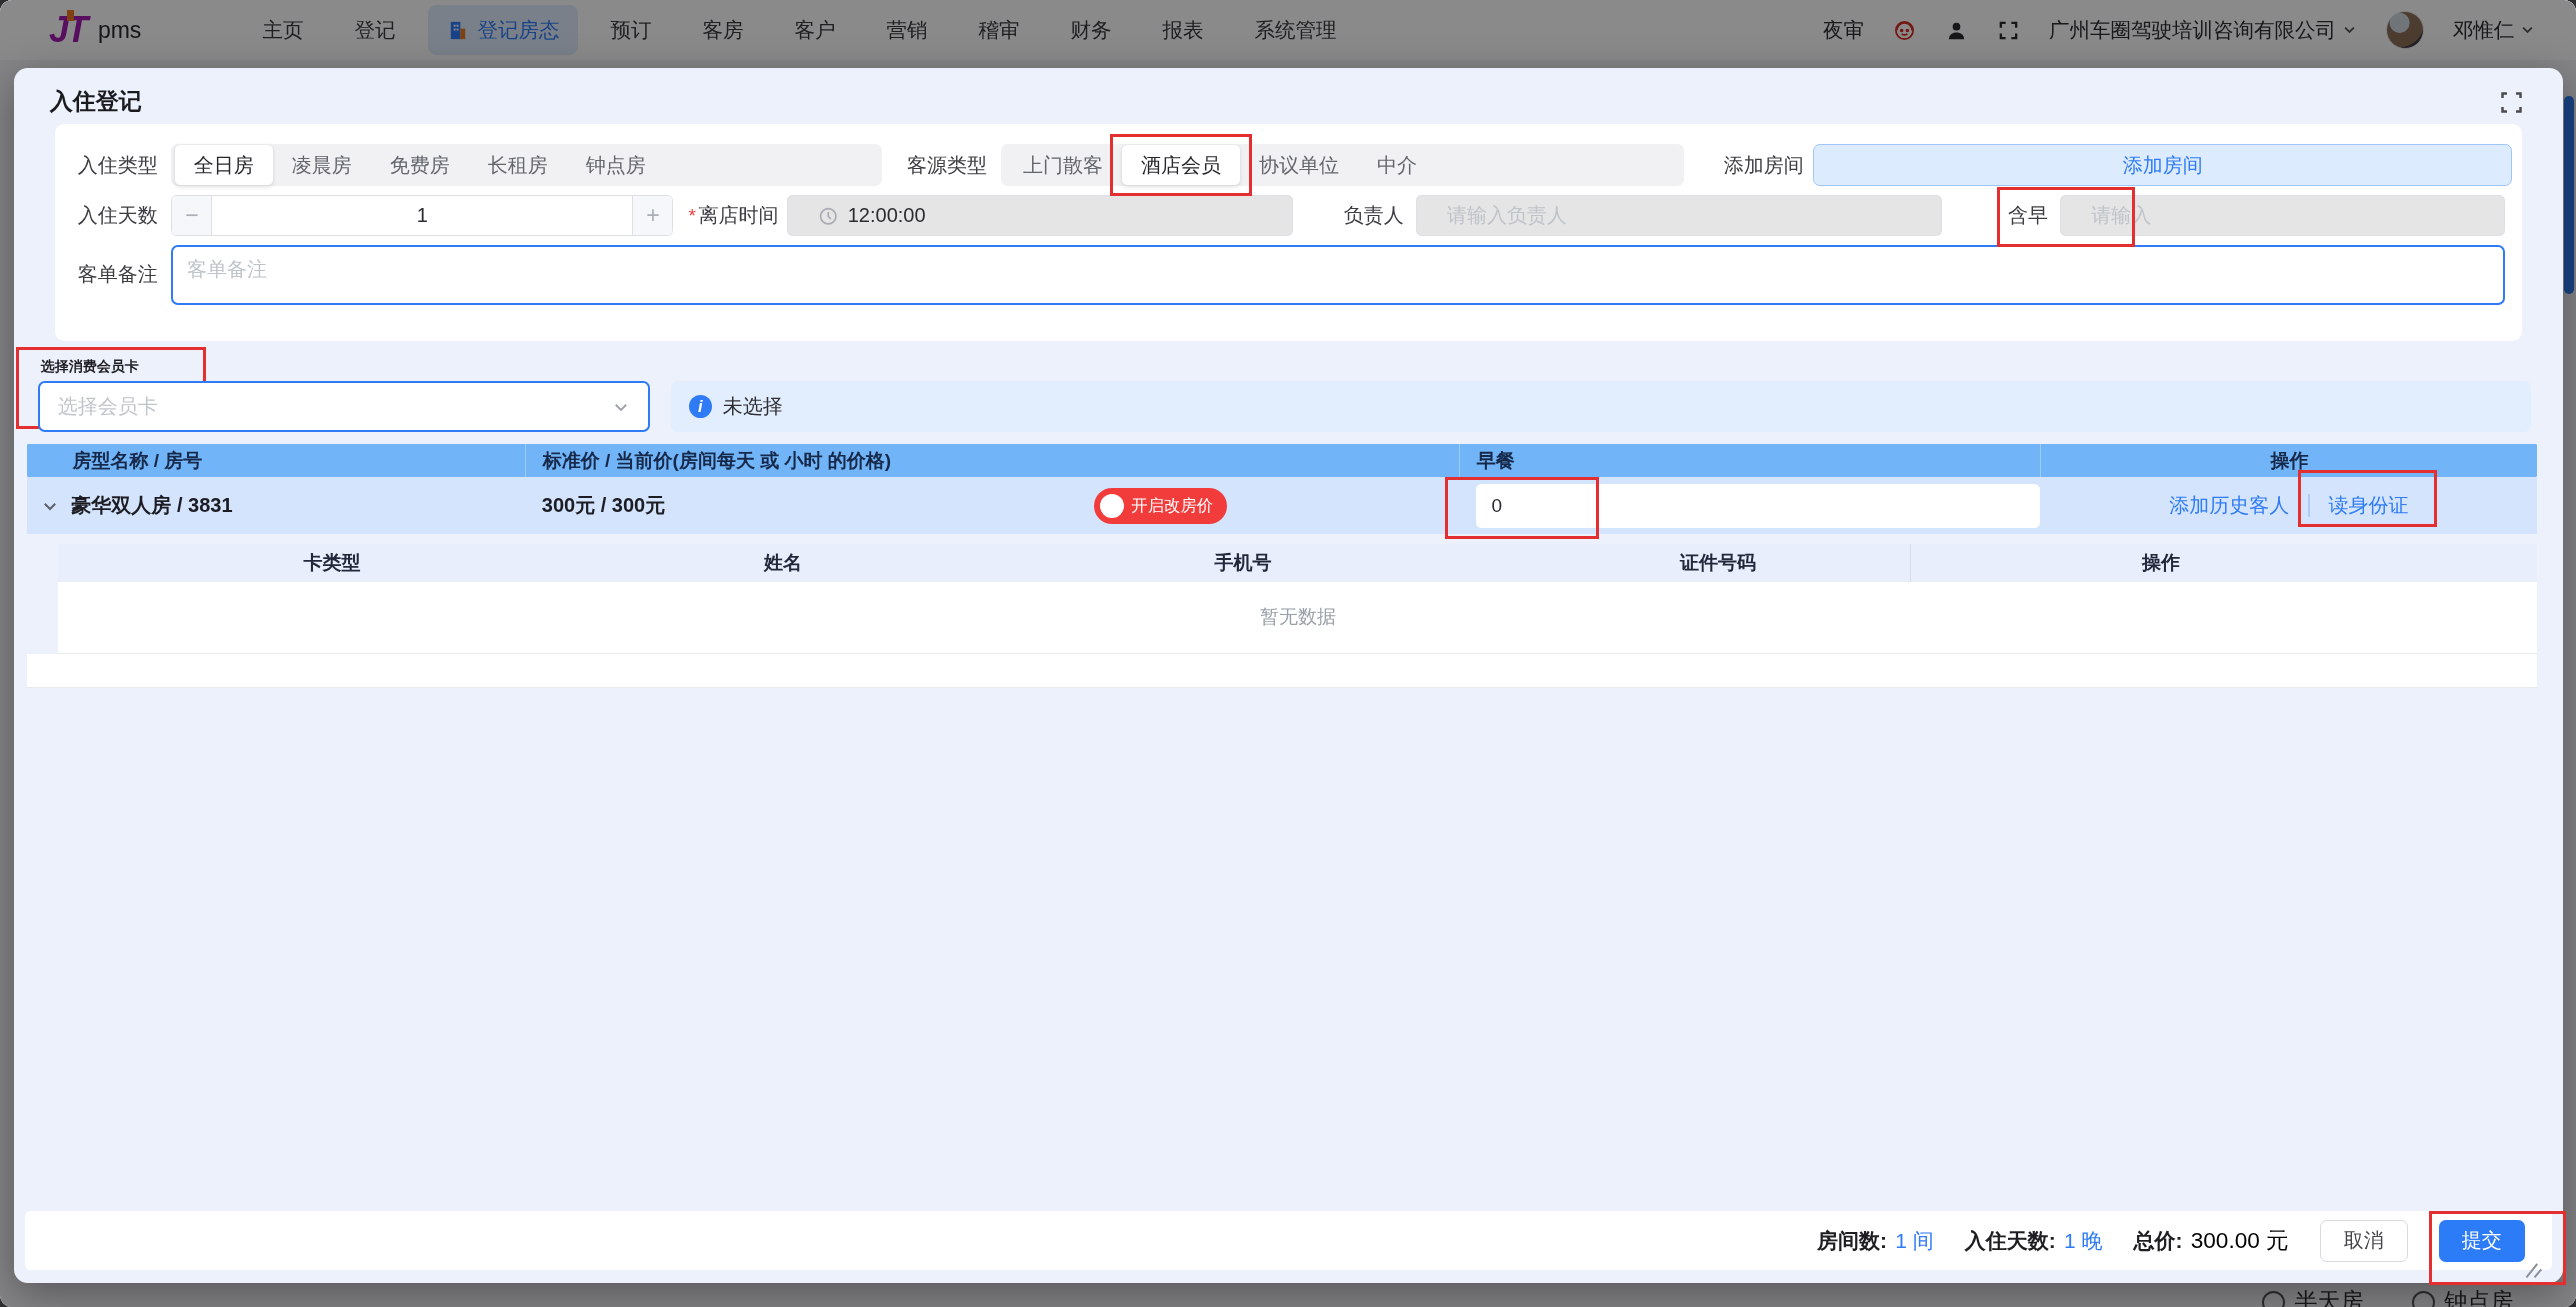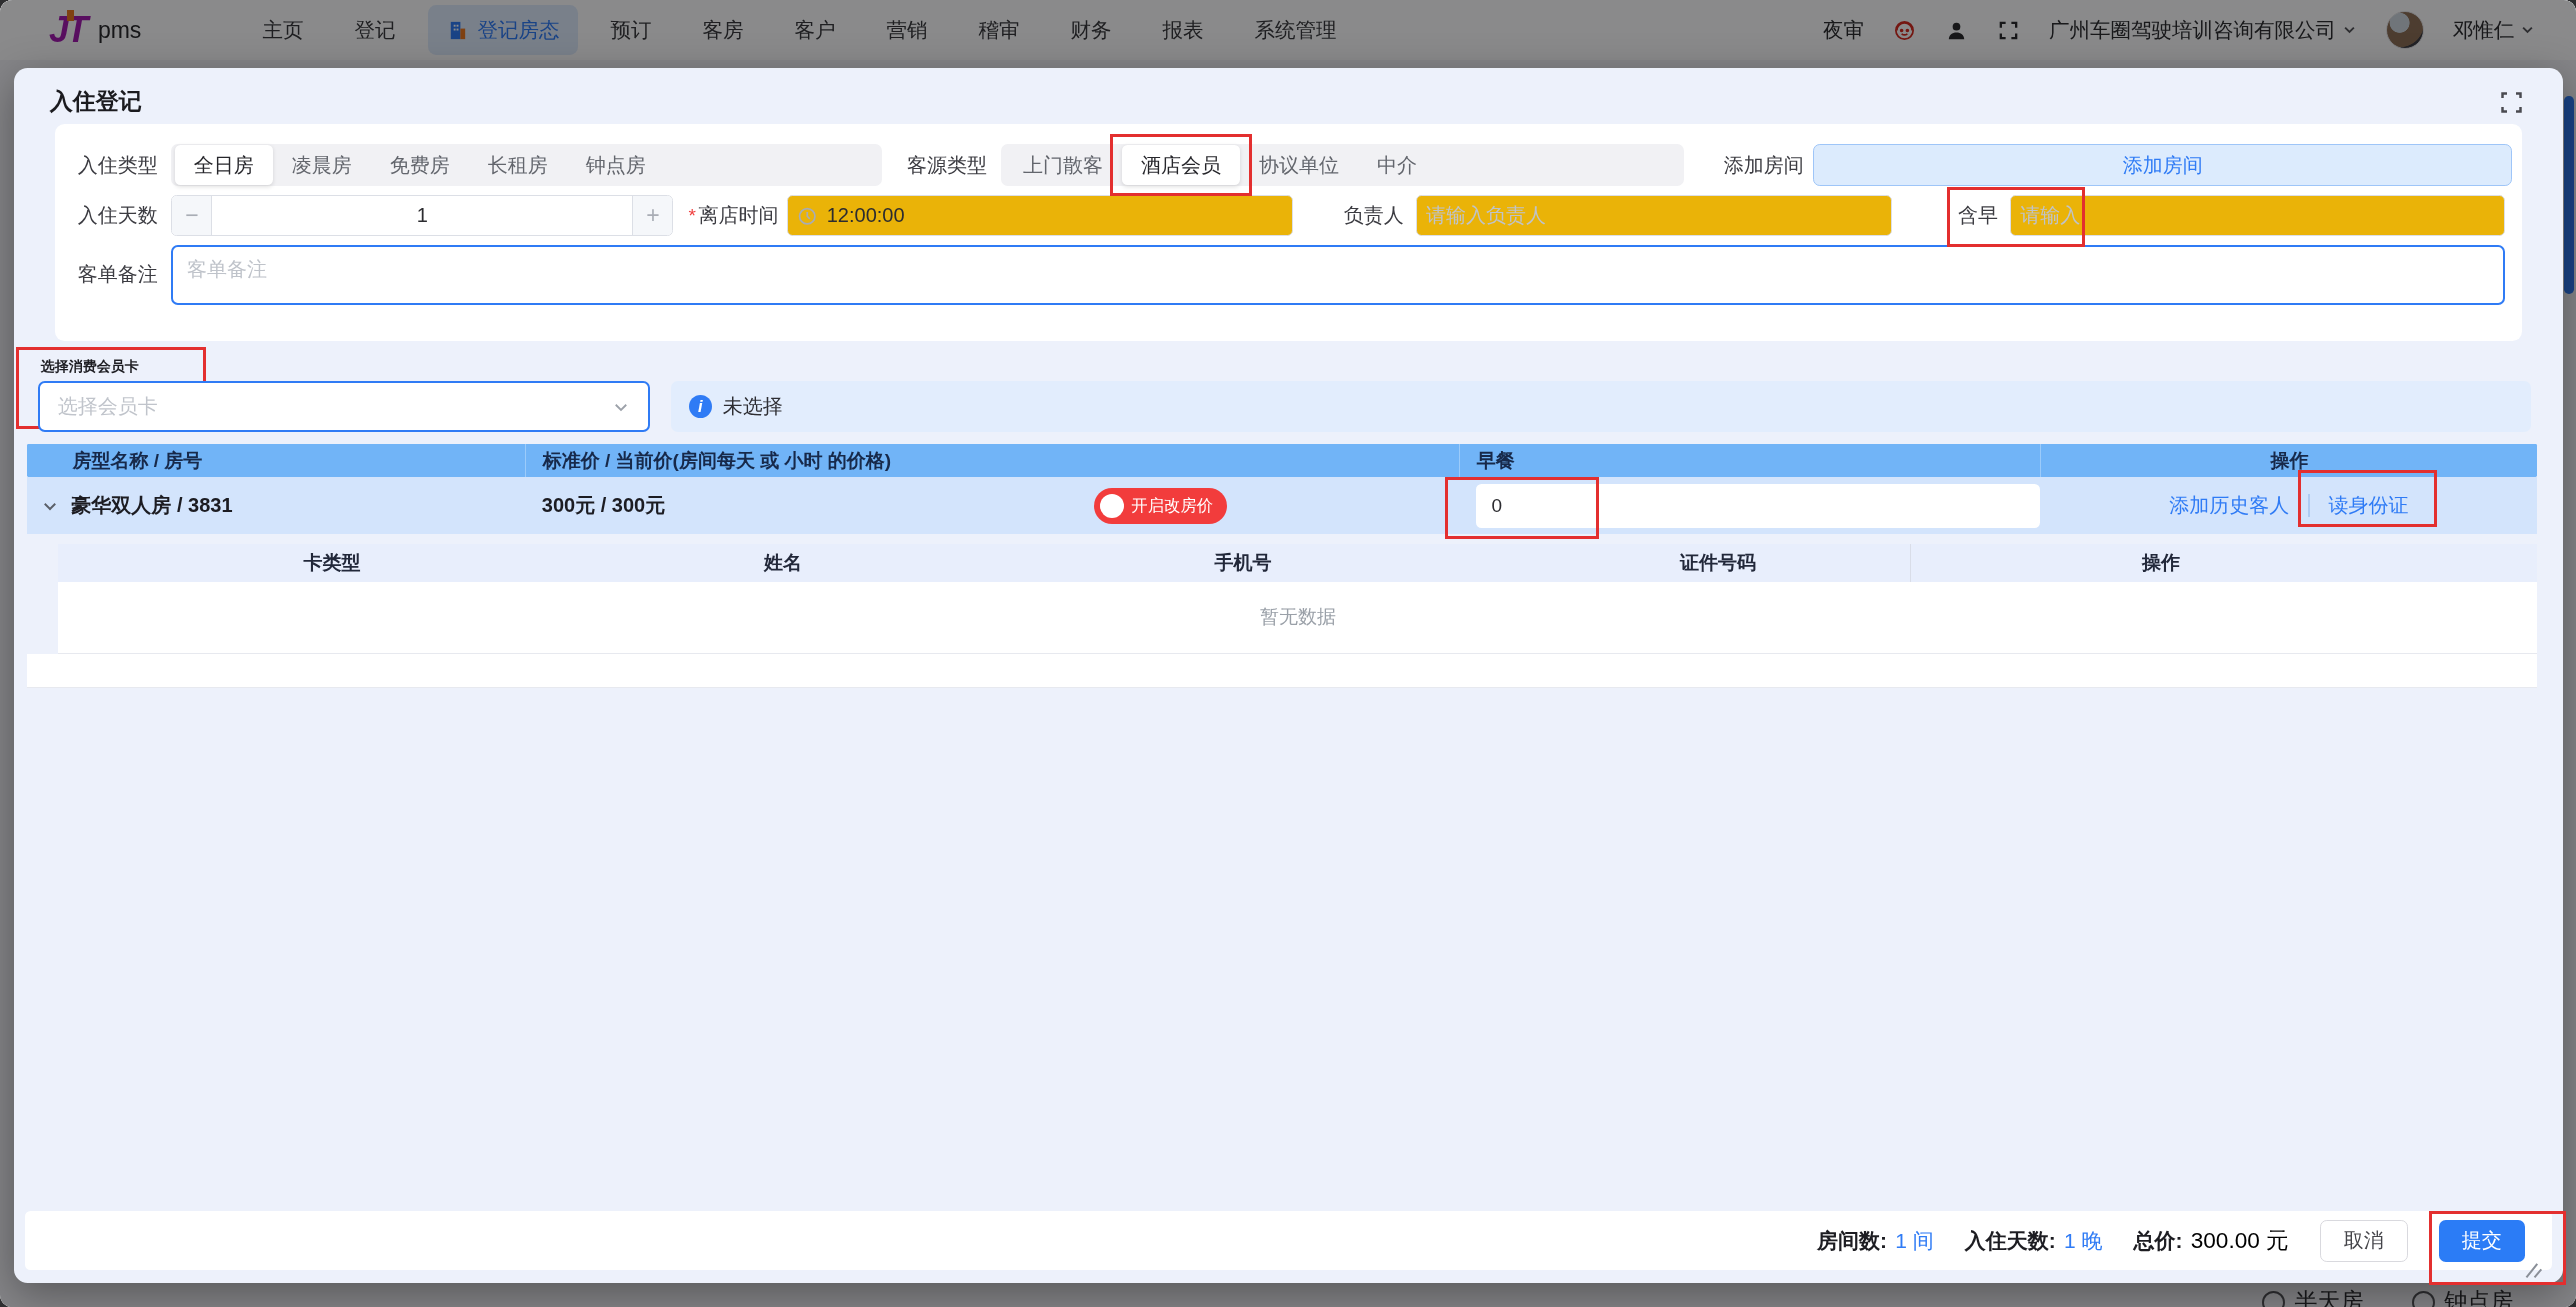--- a/index.html
+++ b/index.html
@@ -49,21 +49,21 @@
   .redbox { position:absolute; border:3.4px solid #e32f2f; pointer-events:none; }
 
   .addroom-btn { flex:1; margin-left:9.6px; margin-right:1.4px; height:42px; background:#dcebfd; border:1.4px solid #9ec5f8; border-radius:6.8px; color:#2f7bf5; font-size:20px; display:flex; align-items:center; justify-content:center; cursor:pointer; }
 
   .stepper { width:502px; height:41px; border:1.4px solid #dcdfe6; border-radius:5.5px; display:flex; flex:none; overflow:hidden; background:#fff; }
   .step-btn { width:40px; background:#f5f7fa; color:#a9adb5; font-size:23px; display:flex; align-items:center; justify-content:center; flex:none; cursor:pointer; }
   .step-minus { border-right:1.4px solid #dcdfe6; }
   .step-plus { border-left:1.4px solid #dcdfe6; }
   .step-val { flex:1; border:none; text-align:center; font-size:20px; color:#2c2c30; outline:none; }
 
-  .tinput { height:41px; border:1.4px solid #dcdfe6; border-radius:5.5px; background:#eab308; display:flex; align-items:center; padding:0 9px; gap:9.6px; }
+  .tinput { height:41px; border:1.4px solid #dcdfe6; border-radius:5.5px; background:#e5e5e5; display:flex; align-items:center; padding:0 30px; gap:9.6px; }
   .tinput input { border:none; outline:none; font-size:20px; color:#2c2c30; width:100%; background:transparent; }
   .tinput input::placeholder { color:#bfc3ca; }
   .clock { width:20.5px; height:20.5px; color:#a8acb4; flex:none; }
 
   .remark { flex:1; margin-right:8.2px; height:60px; border:2.1px solid #2f7bf5; border-radius:6.8px; background:#fff; font-size:20px; color:#2c2c30; padding:9.6px 13.7px; resize:none; outline:none; font-family:inherit; }
   .remark::placeholder { color:#bfc3ca; }
 
   .member-title { position:absolute; left:27px; top:290px; font-size:14px; font-weight:bold; color:#1d1d22; }
   .member-select { position:absolute; left:24px; top:313px; width:612px; height:51px; background:#fff; border:2.1px solid #2f7bf5; border-radius:6.8px; display:flex; align-items:center; padding:0 18px; cursor:pointer; }
   .member-select .ph { font-size:20px; color:#c0c4cb; flex:1; }
@@ -223,21 +223,21 @@
         </div>
         <div class="flabel" style="margin-left:15px;"><span class="req">*</span><span>离店时间</span></div>
         <div class="tinput" style="width:506px; margin-left:8.2px;">
           <svg class="clock" viewBox="0 0 24 24" fill="none" stroke="currentColor" stroke-width="2">
               <circle cx="12" cy="12" r="9"></circle>
               <path d="M12 7v5l3 3"></path>
             </svg>
           <input value="12:00:00" style="">
         </div>
         <div class="flabel" style="margin-left:51px;">负责人</div>
-        <div class="tinput" style="width:476px; margin-left:12.3px;">
+        <div class="tinput" style="width:526px; margin-left:12.3px;">
           <input placeholder="请输入负责人" style="">
         </div>
         <div class="seg-anchor" style="margin-left:66px;">
           <div class="flabel">含早</div>
           <div class="redbox" style="left:-11px; top:-15px; width:138px; height:60px;"></div>
         </div>
         <div class="tinput" style="flex:1; margin-left:12.3px; margin-right:8.2px;">
           <input placeholder="请输入" style="">
         </div>
       </div>

